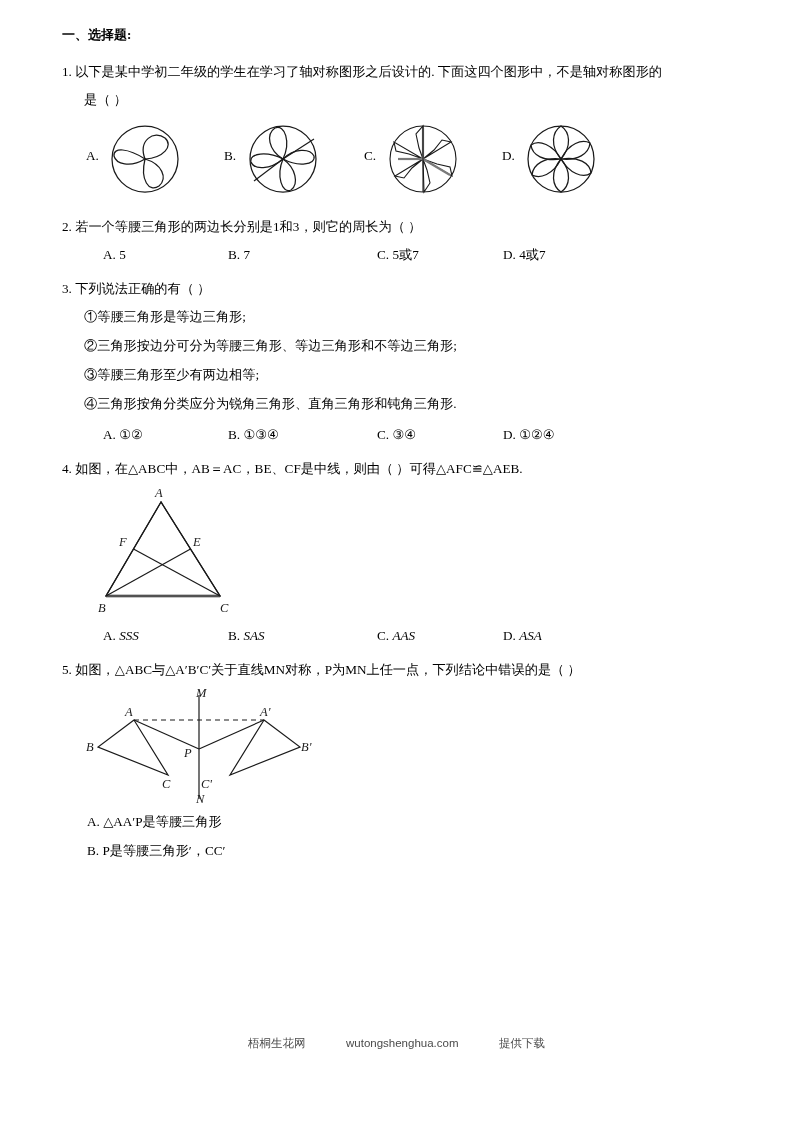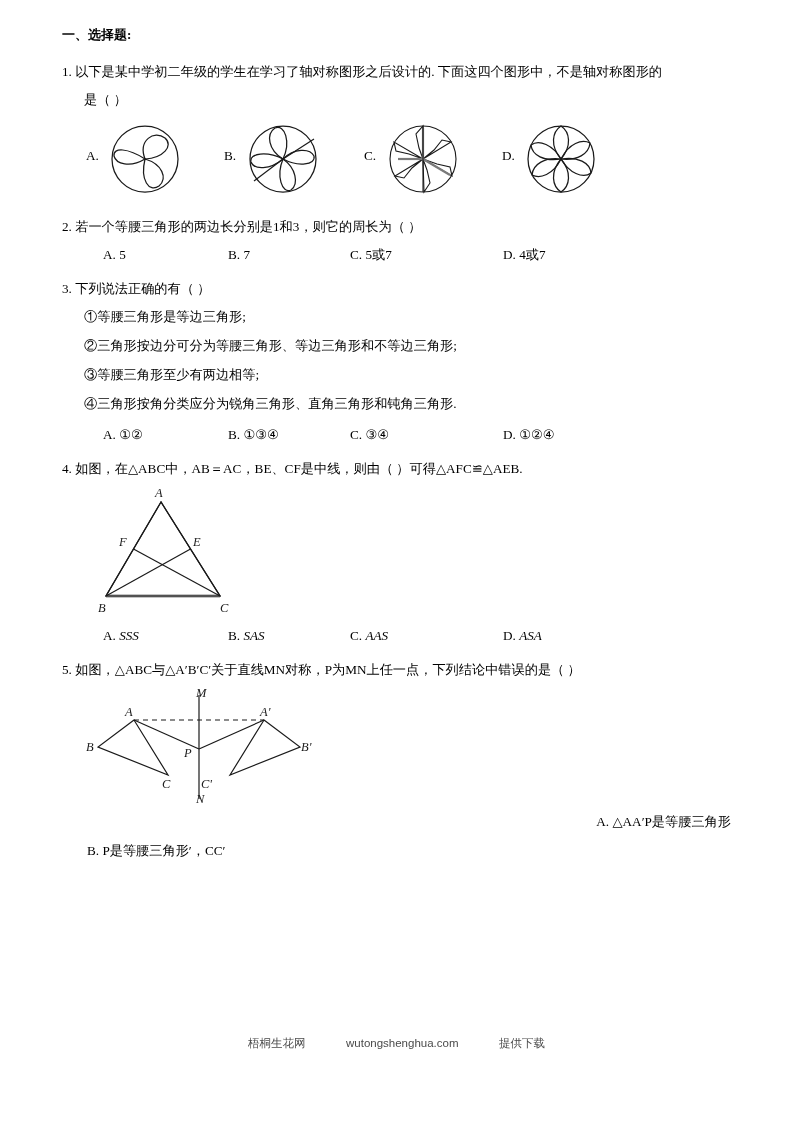--- a/index.html
+++ b/index.html
@@ -65,21 +65,21 @@
     line-height: 26px;
     margin-top: 2px;
   }
   .opt {
     position: absolute;
     top: 0;
     white-space: nowrap;
   }
   .opt.a { left: 41px; }
   .opt.b { left: 166px; }
-  .opt.c { left: 288px; }
+  .opt.c { left: 315px; }
   .opt.d { left: 441px; }
 
   .opt-letter { font-style: normal; }
   .opt-val { font-style: italic; }
   .opt-val.upright { font-style: normal; }
 
   
   .fig-row-1 {
     position: relative;
     height: 78px;
@@ -353,21 +353,21 @@
           <text x="0" y="64" font-size="12.5" font-style="italic">B</text>
           <text x="215" y="64" font-size="12.5" font-style="italic">B'</text>
           <text x="98" y="70" font-size="12.5" font-style="italic">P</text>
           <text x="76" y="101" font-size="12.5" font-style="italic">C</text>
           <text x="115" y="101" font-size="12.5" font-style="italic">C'</text>
           <text x="110" y="116" font-size="12.5" font-style="italic">N</text>
         </g>
       </svg>
     </div>
 
-    <div class="sub-line" style="padding-left:25px;text-align:right;">
+    <div class="sub-line" style="padding-left:25px;">
       <span>A.</span>
       <span>△AA′P是等腰三角形</span>
     </div>
     <div class="sub-line" style="padding-left:25px;">
       <span>B.</span>
       <span>P是等腰三角形′，CC′</span>
     </div>
   </div>
 
   <div class="footer">

